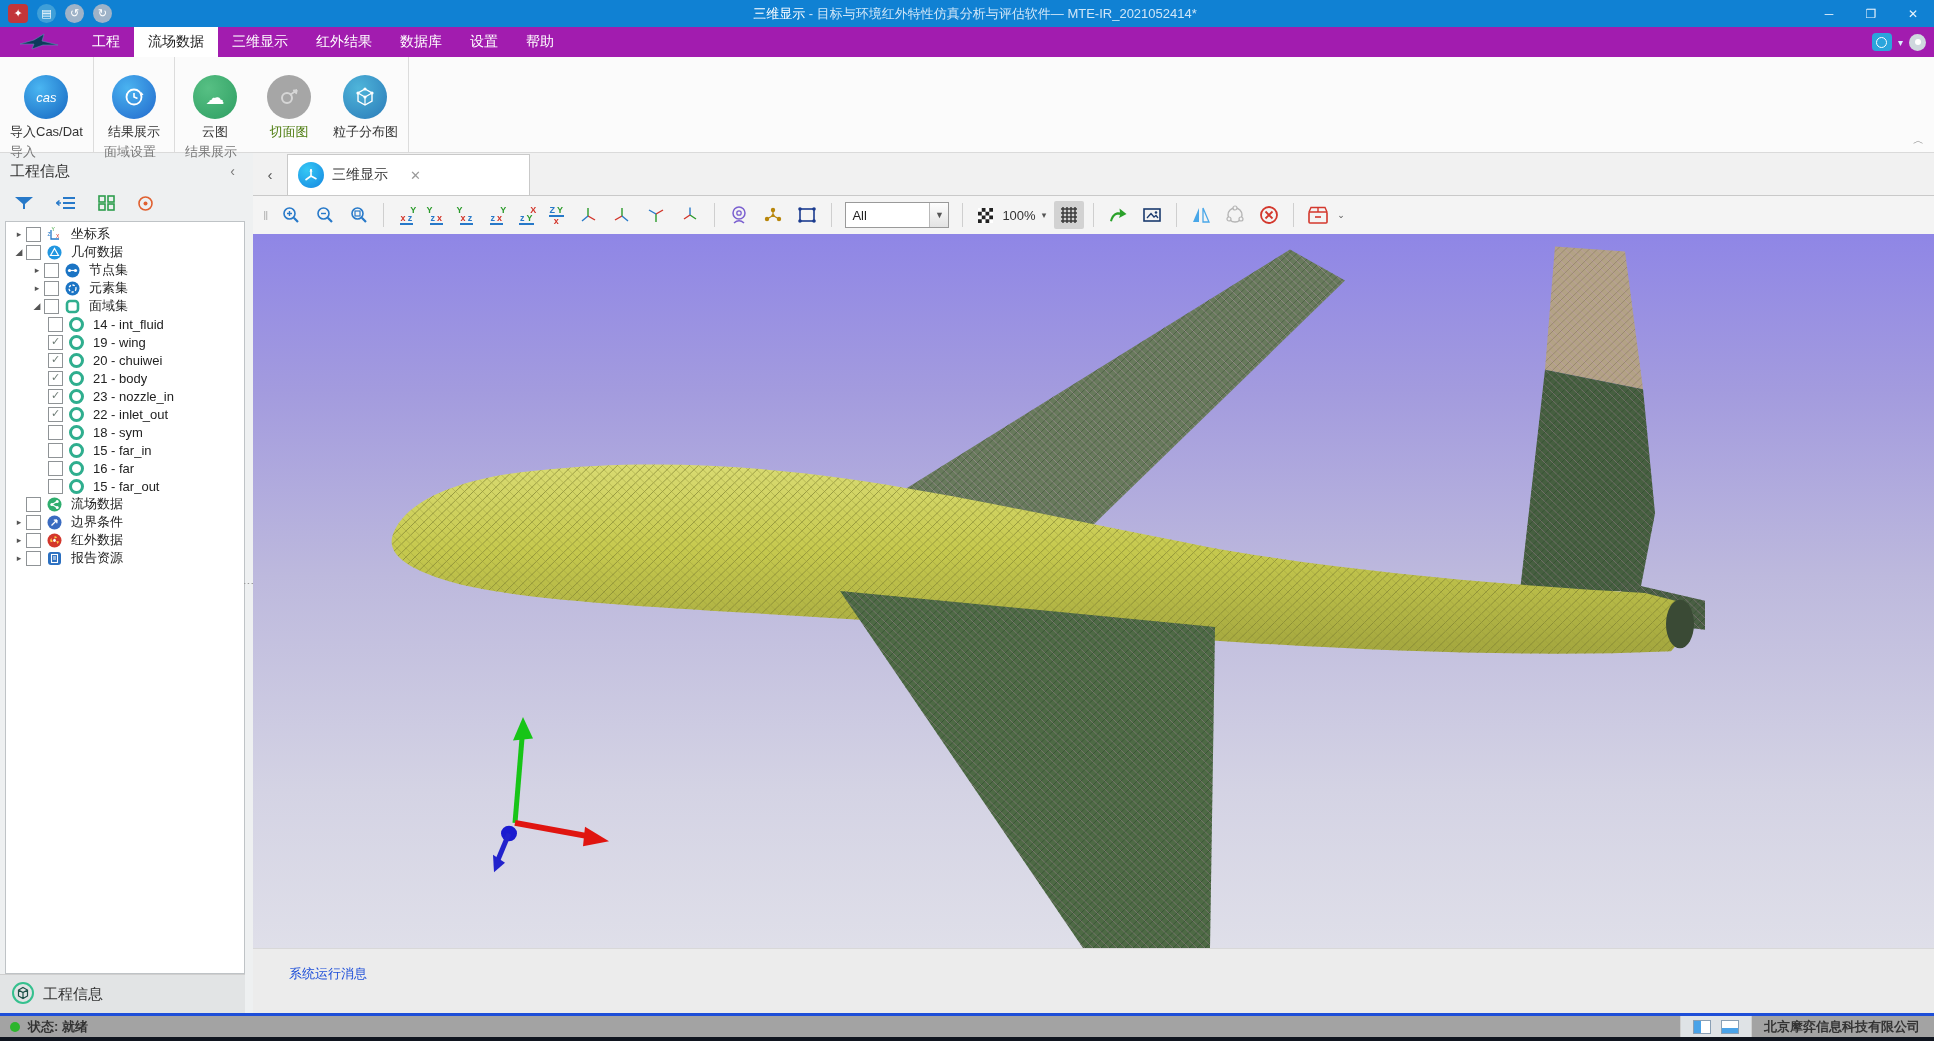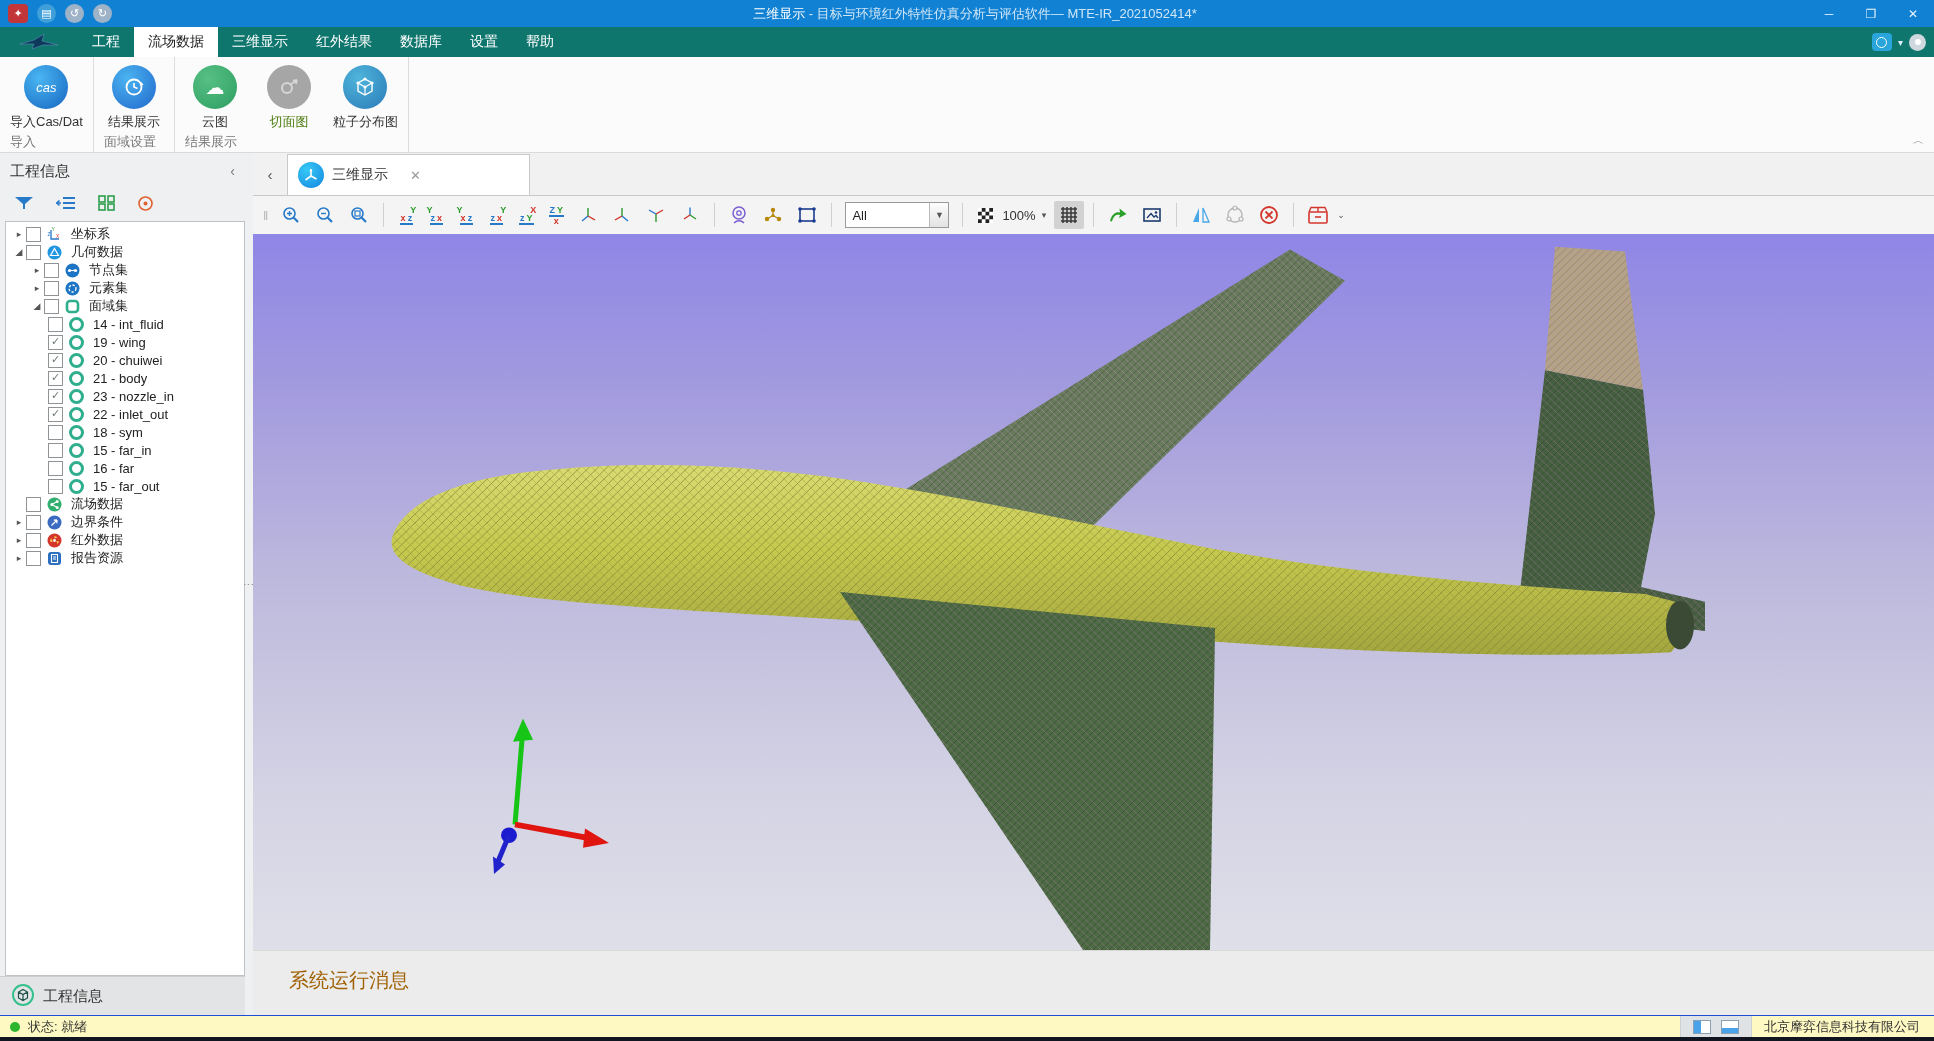--- a/index.html
+++ b/index.html
@@ -14,35 +14,35 @@
       display:flex;align-items:center;justify-content:center;}
   .qa .cbtn{width:19px;height:19px;border-radius:50%;color:#fff;font-size:11px;display:flex;align-items:center;justify-content:center;}
   .qa .doc{background:#3f9fd8;}
   .qa .gray{background:#9fb3c8;}
   .title{position:absolute;left:16px;right:0;text-align:center;font-size:13px;color:#cfe6f7;pointer-events:none;}
   .title .strong{color:#ffffff;}
   .winbtns{margin-left:auto;display:flex;height:100%;}
   .winbtn{width:42px;height:100%;display:flex;align-items:center;justify-content:center;color:#eaf4fc;font-size:12px;}
 
   
-  .menubar{height:30px;background:#0f766e;display:flex;align-items:stretch;position:relative;flex:0 0 auto;}
+  .menubar{height:30px;background:#a21caf;display:flex;align-items:stretch;position:relative;flex:0 0 auto;}
   .applogo{width:78px;display:flex;align-items:center;justify-content:center;}
   .mitems{display:flex;align-items:stretch;}
   .mitem{padding:0 14px;display:flex;align-items:center;color:#fff;font-size:14px;cursor:default;}
   .mitem.active{background:#ffffff;color:#222;}
   .menuright{position:absolute;right:8px;top:0;height:100%;display:flex;align-items:center;gap:6px;}
   .mr-blue{width:20px;height:18px;border-radius:4px;background:#2aa5dc;display:flex;align-items:center;justify-content:center;}
   .mr-blue i{width:9px;height:9px;border:1.5px solid #fff;border-radius:50%;display:block;}
   .mr-caret{color:#dceefc;font-size:10px;}
   .mr-gray{width:17px;height:17px;border-radius:50%;background:#cfd8de;display:flex;align-items:center;justify-content:center;}
   .mr-gray i{width:6px;height:6px;background:#fff;border-radius:50%;display:block;}
 
   
   .ribbon{height:95px;background:#fbfbfb;border-bottom:1px solid #dadada;display:flex;position:relative;flex:0 0 auto;}
-  .rgroup{display:flex;flex-direction:column;border-right:1px solid #dcdcdc;padding:8px 10px 0 10px;}
+  .rgroup{display:flex;flex-direction:column;border-right:1px solid #dcdcdc;padding:18px 10px 0 10px;}
   .rbtns{display:flex;gap:14px;flex:1;}
   .rbtn{display:flex;flex-direction:column;align-items:center;min-width:60px;}
   .rcirc{width:44px;height:44px;border-radius:50%;display:flex;align-items:center;justify-content:center;color:#fff;}
   .rc-cas{background:radial-gradient(circle at 35% 30%,#4ab6f2,#1565c0);font-size:13px;font-style:italic;}
   .rc-clock{background:radial-gradient(circle at 35% 30%,#4ab3f0,#2168cc);}
   .rc-cloud{background:radial-gradient(circle at 35% 30%,#57c084,#2e9e62);font-size:19px;}
   .rc-sec{background:#a6a6a6;}
   .rc-part{background:radial-gradient(circle at 35% 30%,#4fb5da,#2a7ab8);}
   .rlabel{font-size:13px;color:#333;margin-top:4px;white-space:nowrap;}
   .rbtn.disabled .rlabel{color:#4d7c0f;}
@@ -101,25 +101,25 @@
   .checker{width:15px;height:15px;background:
       conic-gradient(#222 0 25%,#fff 0 50%,#222 0 75%,#fff 0) 0 0/7.5px 7.5px;margin:0 3px 0 6px;}
   .zoomtxt{font-size:13px;color:#333;margin:0 2px;}
   .caret{font-size:9px;color:#555;margin:0 4px 0 0;}
 
   .viewport{flex:1;position:relative;min-height:0;
       background:linear-gradient(#8f86e6 0%,#a39bde 22%,#bdb9dd 48%,#d4d3e4 78%,#dfdfe9 100%);}
   .viewport svg{position:absolute;inset:0;width:100%;height:100%;}
 
   .msgpanel{height:48px;background:#ececec;border-top:1px solid #d8d8d8;padding:16px 0 0 36px;
-      font-size:20px;color:#a16207;flex:0 0 auto;}
+      font-size:13px;color:#1d4ed8;flex:0 0 auto;}
 
   
-  .statusbar{height:21px;background:#fef9c3;border-top:1px solid #1d4ed8;display:flex;align-items:center;
-      font-size:13px;color:#333;flex:0 0 auto;}
+  .statusbar{height:21px;background:#a3a3a3;border-top:3px solid #1d4ed8;display:flex;align-items:center;
+      font-size:13px;color:#333;flex:0 0 auto;font-weight:bold;}
   .sdot{width:10px;height:10px;border-radius:50%;background:#2db52d;margin:0 8px 0 10px;}
   .sb-right{margin-left:auto;display:flex;align-items:flex-end;height:100%;padding-left:27px;}
   .sb-icons{background:#dfe3e6;height:100%;display:flex;align-items:center;gap:10px;padding:0 12px;border-left:1px solid #cfcfcf;}
   .li1{width:16px;height:12px;border:1px solid #8aa0b5;background:linear-gradient(90deg,#4aa3e8 0 45%,#fff 45%);}
   .li2{width:16px;height:12px;border:1px solid #8aa0b5;background:linear-gradient(#fff 0 55%,#4aa3e8 55%);}
   .company{padding:0 14px 0 12px;border-left:1px solid #cfcfcf;height:100%;display:flex;align-items:center;font-size:13px;}
   .bottomstrip{height:4px;background:#10151f;flex:0 0 auto;}
 </style>
 </head>
 <body>

